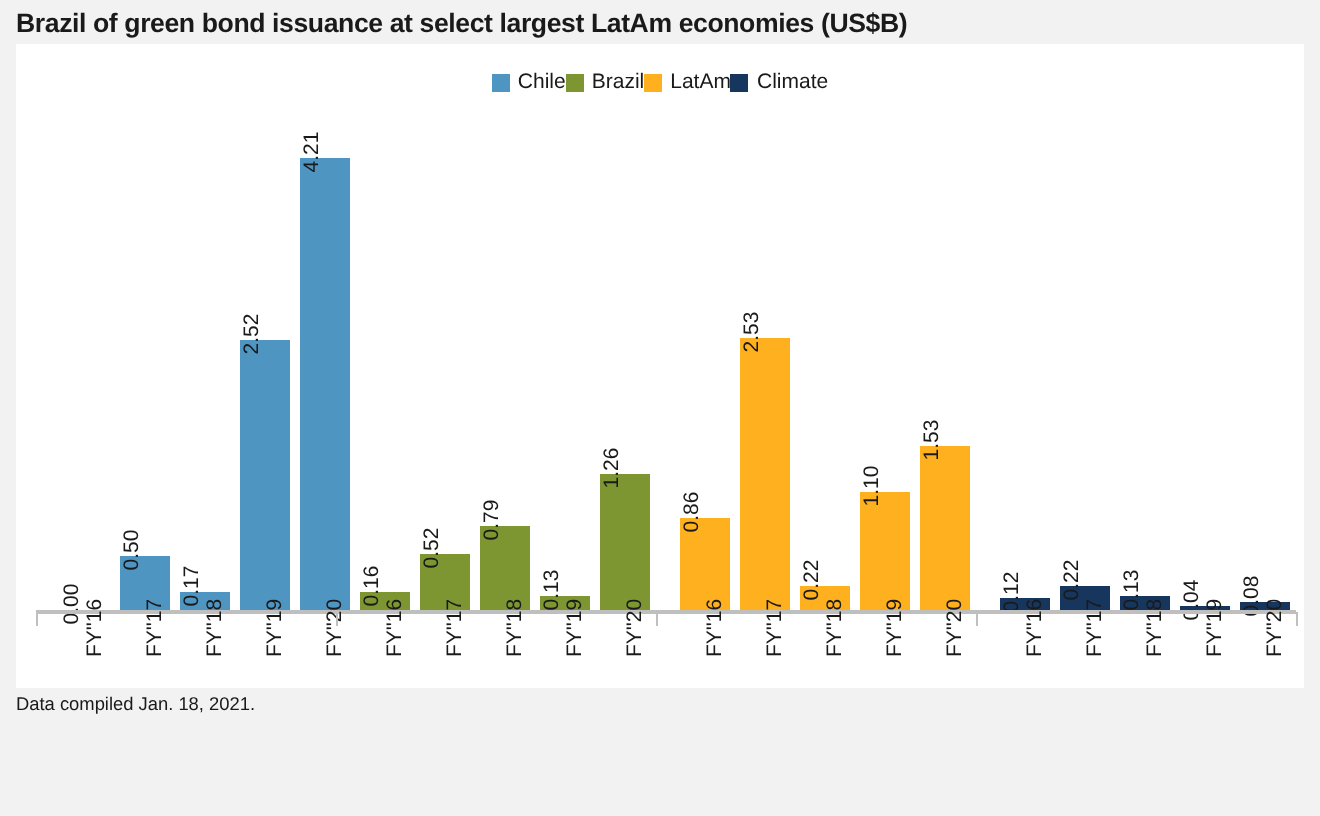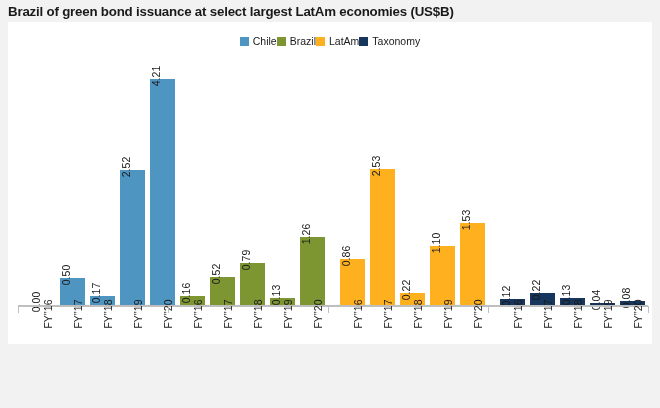--- a/index.html
+++ b/index.html
@@ -156,21 +156,21 @@
         <div class="legend-item">
           <span class="legend-swatch" style="background: rgb(125, 150, 50);"></span>
           <span class="legend-label">Brazil</span>
         </div>
         <div class="legend-item">
           <span class="legend-swatch" style="background: rgb(255, 176, 31);"></span>
           <span class="legend-label">LatAm</span>
         </div>
         <div class="legend-item">
           <span class="legend-swatch" style="background: rgb(23, 54, 93);"></span>
-          <span class="legend-label">Taxonomy</span>
+          <span class="legend-label">Climate</span>
         </div>
       </div>
 
     <div id="bars-layer">
         <div class="bar-col" style="left: 22px; bottom: 39px;">
           <div class="bar" style="height: 0px; background: rgb(78, 149, 194);"></div>
           <div class="bar-value" style="bottom: 3px;">
             <span>0.00</span>
           </div>
         </div>
@@ -356,15 +356,16 @@
       </div>
 
   <div class="group-tick" style="left: 10px;"></div>
       <div class="group-tick" style="left: 160px;"></div>
       <div class="group-tick" style="left: 320px;"></div>
       <div class="group-tick" style="left: 480px;"></div>
       <div class="group-tick" style="left: 640px;"></div>
     </div>
 
   <div id="footer">
+    <div>Data compiled Jan. 18, 2021.</div>
   </div>
 
 </div>
 
 </body></html>

